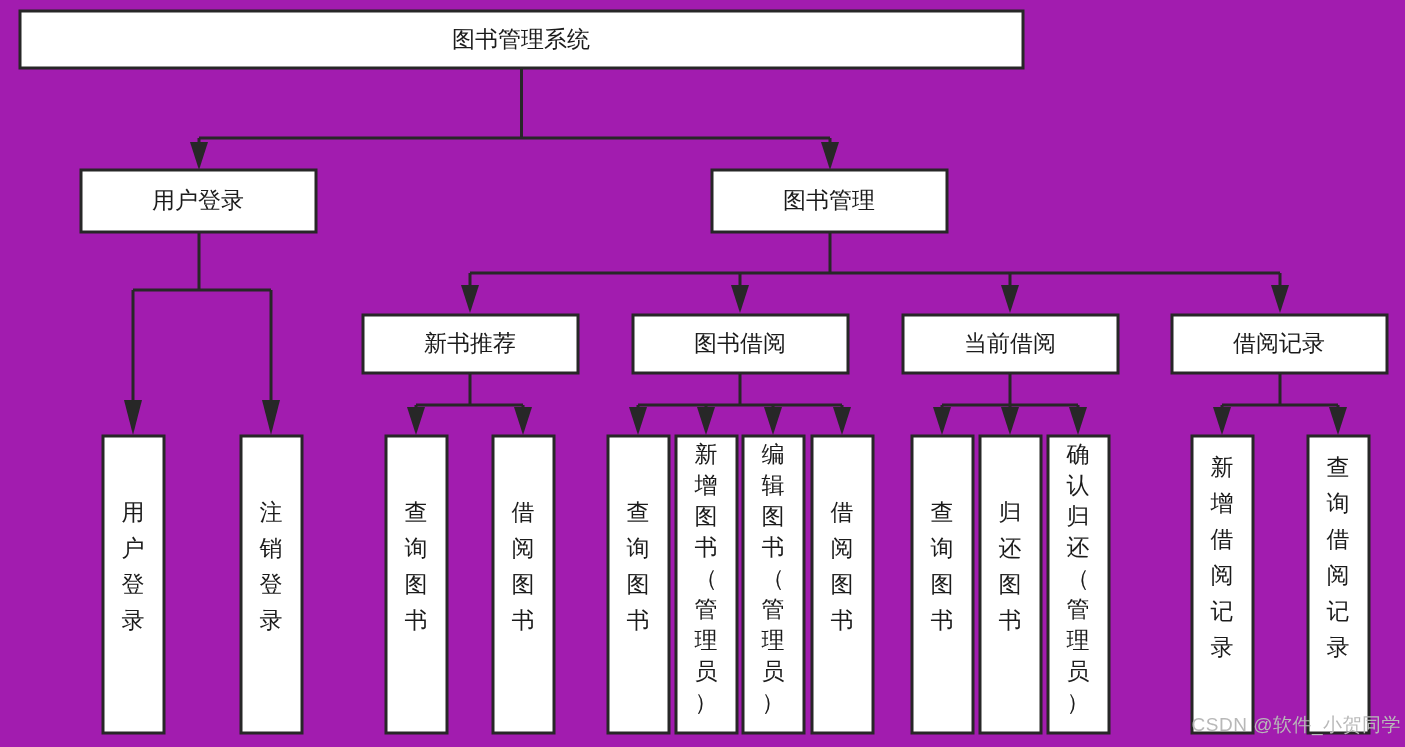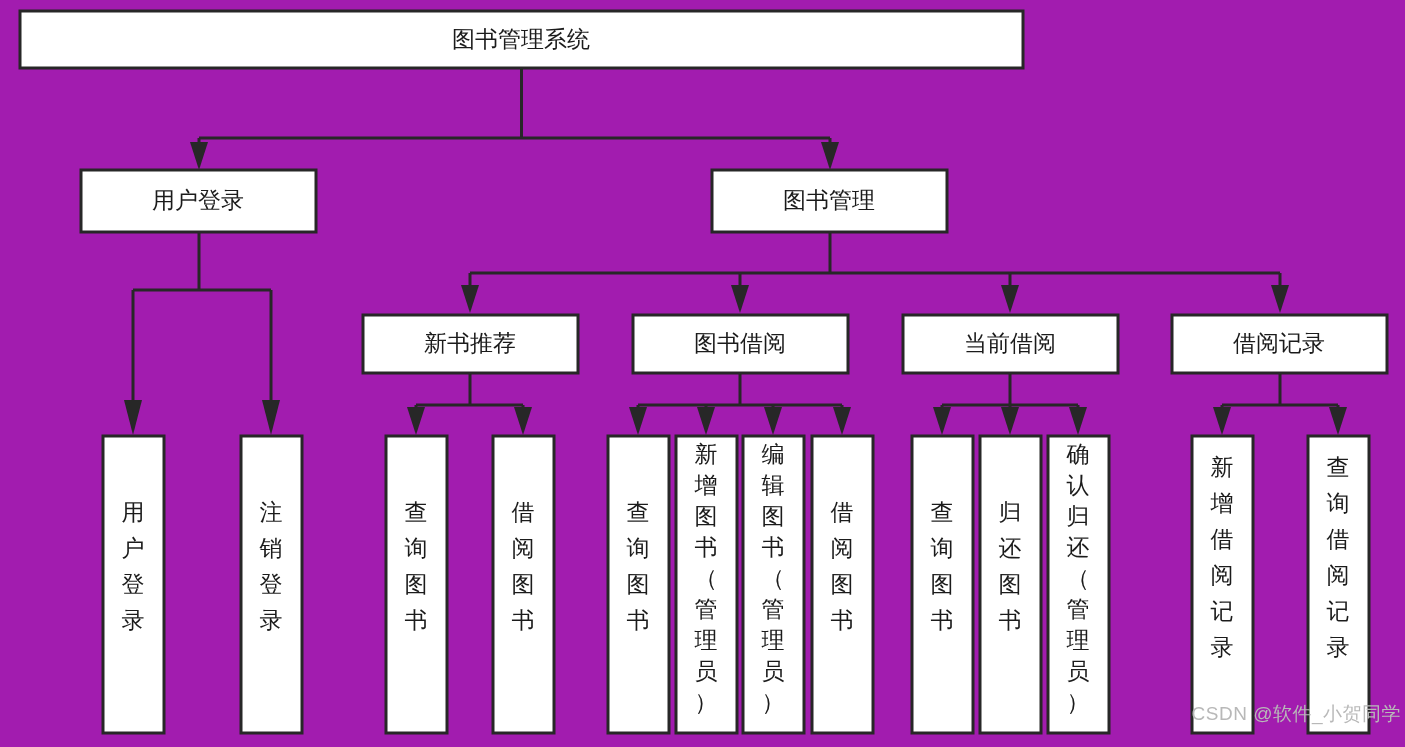--- a/index.html
+++ b/index.html
@@ -53,21 +53,21 @@
   }
   .leaf-label {
     fill: #1b1b1b;
     font-family: "Liberation Sans", "DejaVu Sans", sans-serif;
     font-size: 23px;
     text-anchor: middle;
   }
   .watermark {
     position: absolute;
     right: 12px;
-    bottom: 20px;
+    bottom: 9px;
     font-family: "Liberation Sans", "DejaVu Sans", sans-serif;
     font-size: 19px;
     color: #b8b8b8;
     white-space: nowrap;
     letter-spacing: 0.5px;
     user-select: none;
   }
 </style>
 </head>
 <body>

